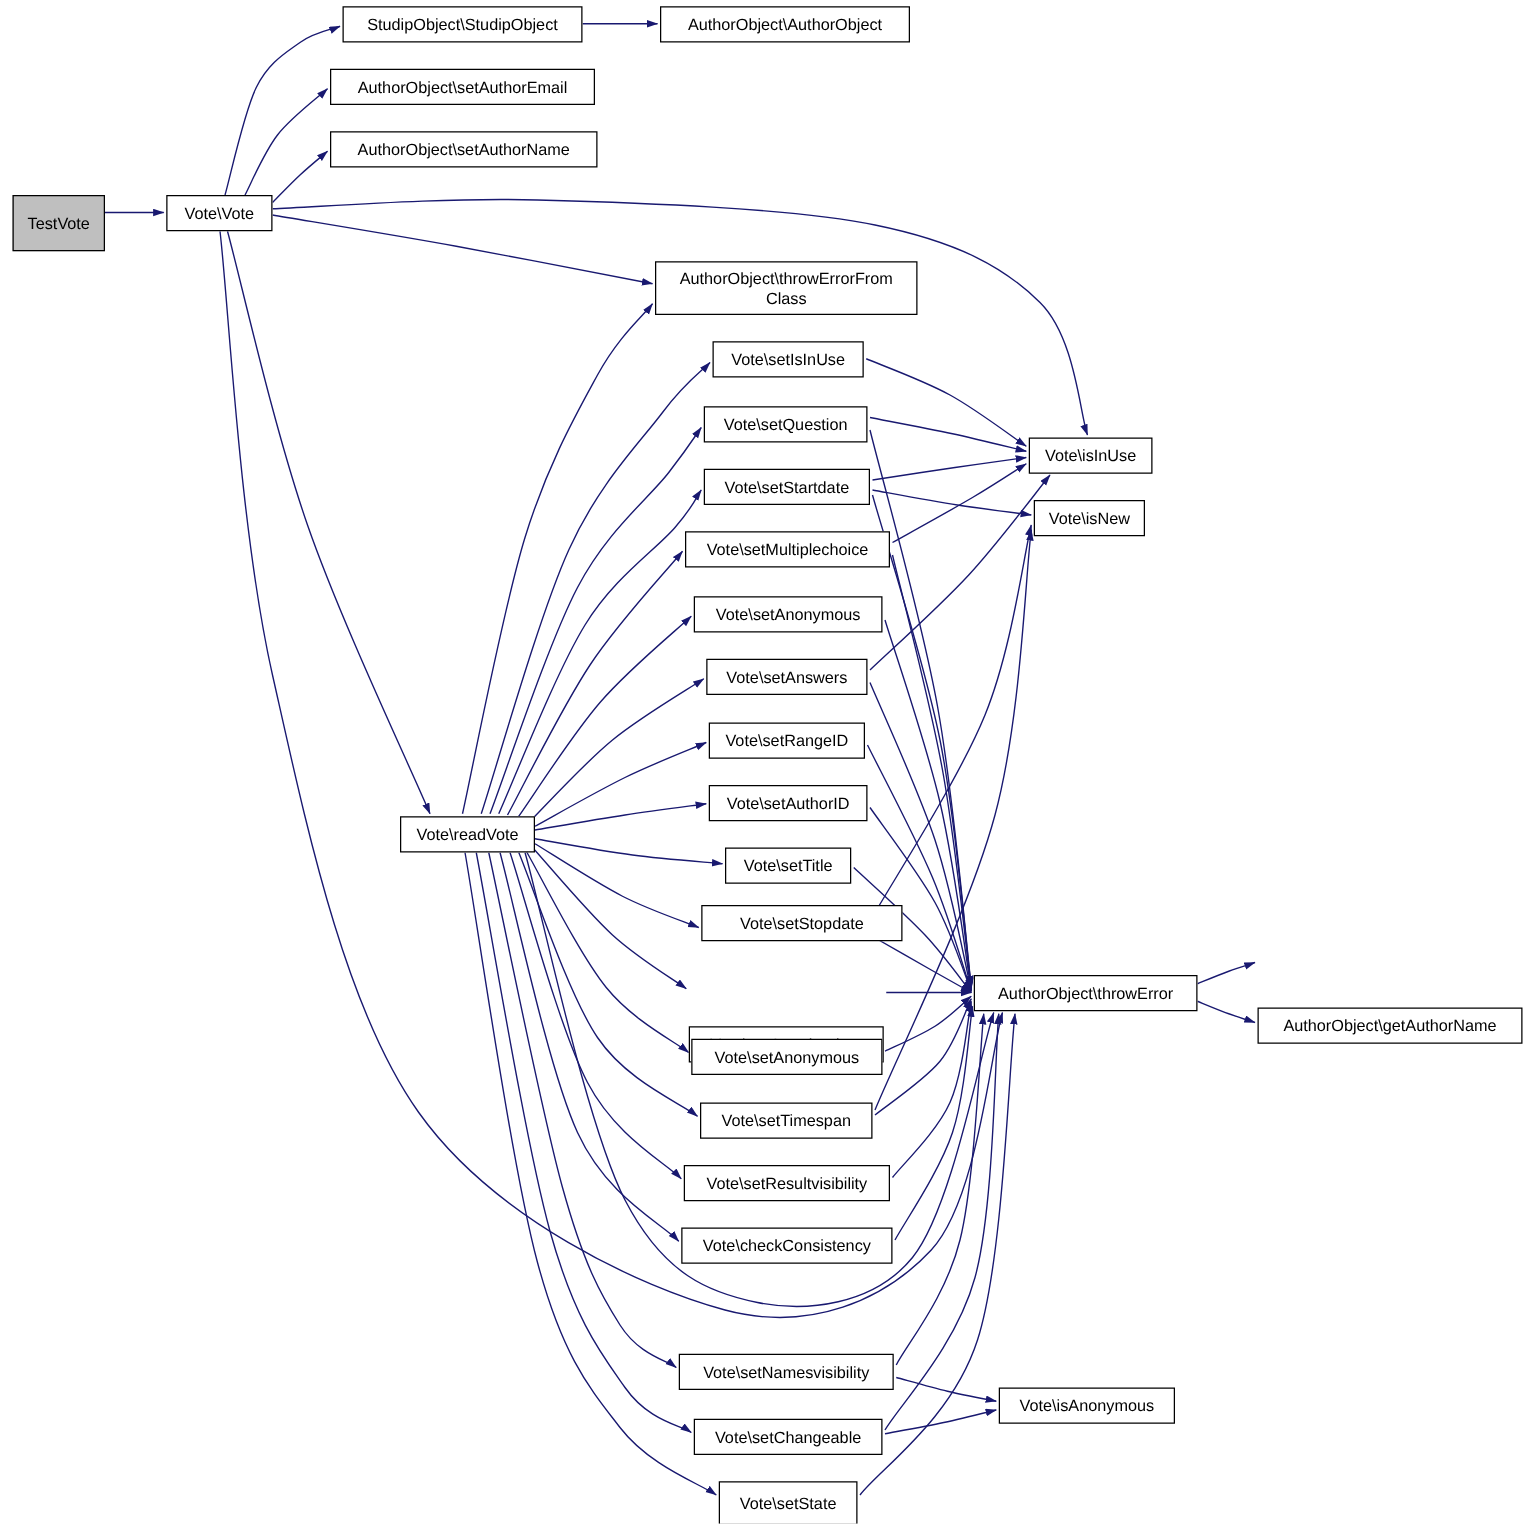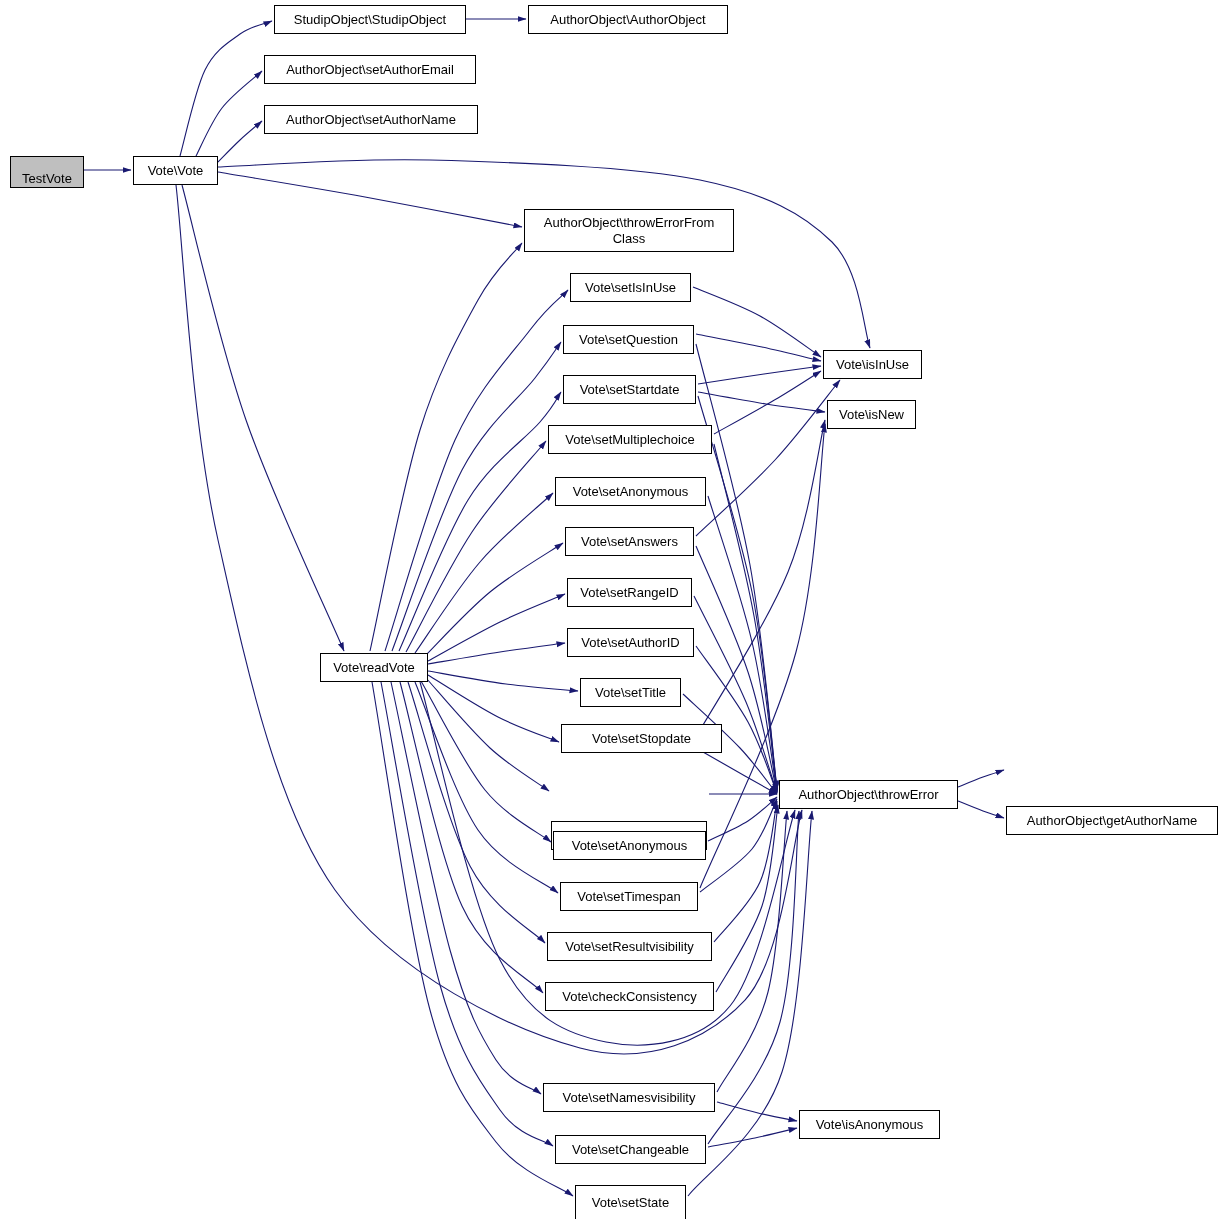--- a/index.html
+++ b/index.html
@@ -99,21 +99,21 @@
         <path d="M717,1092 C725.5,1075.3 756.3,1038.8 768,992 C779.7,945.2 783.8,841.2 787,811" class="edge" marker-end="url(#arrow)"></path>
         <path d="M717,1102 C723.8,1103.8 744.7,1109.8 758,1113 C771.3,1116.2 790.5,1119.7 797,1121" class="edge" marker-end="url(#arrow)"></path>
         <path d="M708,1144 C720.0,1123.7 764.8,1077.5 780,1022 C795.2,966.5 795.8,846.2 799,811" class="edge" marker-end="url(#arrow)"></path>
         <path d="M708,1147 C715.8,1145.5 740.2,1141.2 755,1138 C769.8,1134.8 790.0,1129.7 797,1128" class="edge" marker-end="url(#arrow)"></path>
         <path d="M688,1196 C703.7,1175.3 761.3,1136.2 782,1072 C802.7,1007.8 807.0,854.5 812,811" class="edge" marker-end="url(#arrow)"></path>
         <path d="M958,787 C962.2,785.3 975.3,779.8 983,777 C990.7,774.2 1000.5,771.2 1004,770" class="edge" marker-end="url(#arrow)"></path>
         <path d="M958,801 C962.2,802.7 975.3,808.2 983,811 C990.7,813.8 1000.5,816.8 1004,818" class="edge" marker-end="url(#arrow)"></path>
       </g>
   </svg>
   <div class="nodes" id="node-layer">
-      <div class="node highlight" style="left: 10px; top: 156px; width: 74px; height: 32px; align-items: flex-end;">
+      <div class="node highlight" style="left: 10px; top: 156px; width: 74px; height: 45px;">
         <span>TestVote</span>
       </div>
       <div class="node" style="left: 133px; top: 156px; width: 85px; height: 29px;">
         <span>Vote\Vote</span>
       </div>
       <div class="node" style="left: 274px; top: 5px; width: 192px; height: 29px;">
         <span>StudipObject\StudipObject</span>
       </div>
       <div class="node" style="left: 528px; top: 5px; width: 200px; height: 29px;">
         <span>AuthorObject\AuthorObject</span>

